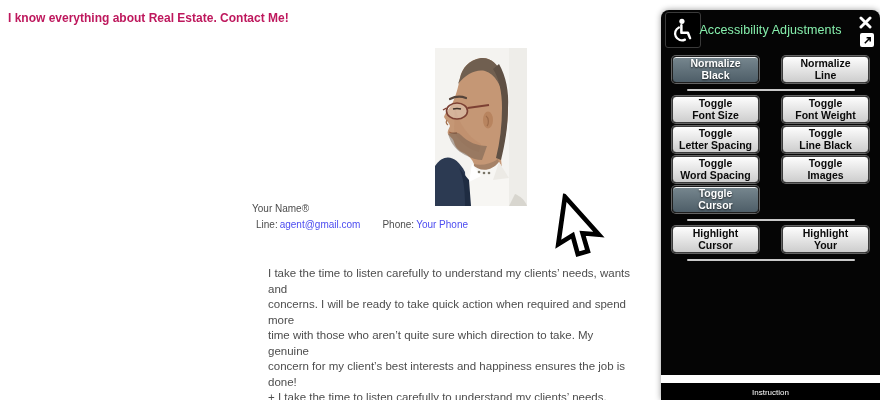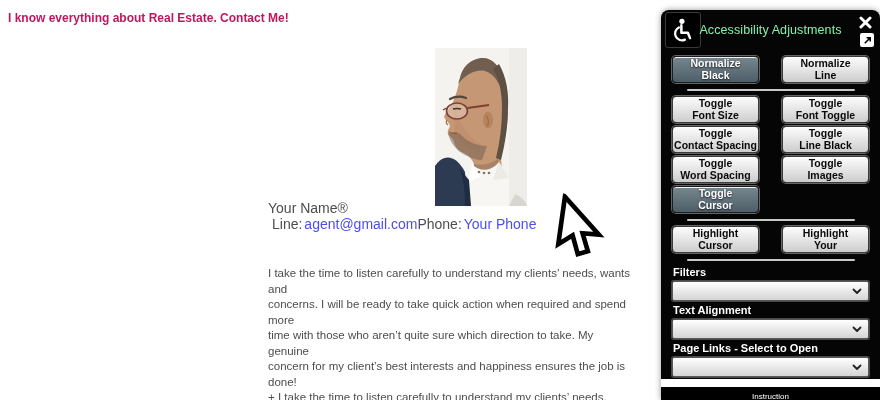--- a/index.html
+++ b/index.html
@@ -6,24 +6,24 @@
   html,body { width:880px; height:400px; overflow:hidden; background:#fff;
     font-family:"Liberation Sans", sans-serif; position:relative; }
 
   
   .headline { position:absolute; left:8px; top:11px; font-size:12px; font-weight:bold; color:#be185d; }
 
   .photo { position:absolute; left:435px; top:48px; width:92px; height:158px; }
 
   .cursor-arrow { position:absolute; left:544px; top:196px; width:70px; height:68px; transform:rotate(8deg); }
 
-  .contact { position:absolute; left:268px; top:201px; font-size:14px; color:#4d4d4d; line-height:15.5px; }
+  .contact { position:absolute; left:252px; top:201px; font-size:10px; color:#4d4d4d; line-height:15.5px; }
   .contact-email-line { padding-left:4px; }
   .link { color:#4d4df0; text-decoration:none; cursor:pointer; }
-  .phone-label { }
+  .phone-label { margin-left:22px; }
   .contact a { margin-left:2px;margin-top:27px; }
 
   .bio { position:absolute; left:268px; top:266px; width:362px; font-size:11.5px;
     color:#4d4d4d; line-height:15.5px; white-space:pre-line; }
 
   
   .acc-panel { position:absolute; left:661px; top:10px; width:219px; height:390px;
     background:#050505; border-radius:8px 8px 0 0; display:flex; flex-direction:column;
     box-shadow:0 0 6px rgba(0,0,0,.4); }
 
@@ -159,25 +159,25 @@
 
     <div class="divider"></div>
 
     <div class="btn-grid">
       <button class="acc-btn">
         <span>Toggle</span>
         <span>Font Size</span>
       </button>
       <button class="acc-btn">
         <span>Toggle</span>
-        <span>Font Toggle</span>
-      </button>
-      <button class="acc-btn">
-        <span>Toggle</span>
-        <span>Contact Spacing</span>
+        <span>Font Weight</span>
+      </button>
+      <button class="acc-btn">
+        <span>Toggle</span>
+        <span>Letter Spacing</span>
       </button>
       <button class="acc-btn">
         <span>Toggle</span>
         <span>Line Black</span>
       </button>
       <button class="acc-btn">
         <span>Toggle</span>
         <span>Word Spacing</span>
       </button>
       <button class="acc-btn">
@@ -198,40 +198,18 @@
         <span>Cursor</span>
       </button>
       <button class="acc-btn">
         <span>Highlight</span>
         <span>Your</span>
       </button>
     </div>
 
     <div class="divider"></div>
 
-    <div class="dd-sec">
-      <div class="dd-label">Filters</div>
-      <div class="dd">
-        <svg class="chev" width="10" height="7" viewBox="0 0 10 7">
-          <path d="M1.5 1.5 L5 5 L8.5 1.5" stroke="#222" stroke-width="1.8" fill="none" stroke-linecap="round" stroke-linejoin="round"></path>
-        </svg>
-      </div>
-
-      <div class="dd-label">Text Alignment</div>
-      <div class="dd">
-        <svg class="chev" width="10" height="7" viewBox="0 0 10 7">
-          <path d="M1.5 1.5 L5 5 L8.5 1.5" stroke="#222" stroke-width="1.8" fill="none" stroke-linecap="round" stroke-linejoin="round"></path>
-        </svg>
-      </div>
-
-      <div class="dd-label">Page Links - Select to Open</div>
-      <div class="dd">
-        <svg class="chev" width="10" height="7" viewBox="0 0 10 7">
-          <path d="M1.5 1.5 L5 5 L8.5 1.5" stroke="#222" stroke-width="1.8" fill="none" stroke-linecap="round" stroke-linejoin="round"></path>
-        </svg>
-      </div>
-    </div>
 
   </div>
 
   <div class="panel-white-strip"></div>
   <div class="acc-footer">Instruction</div>
 </div>
 
 </body></html>

